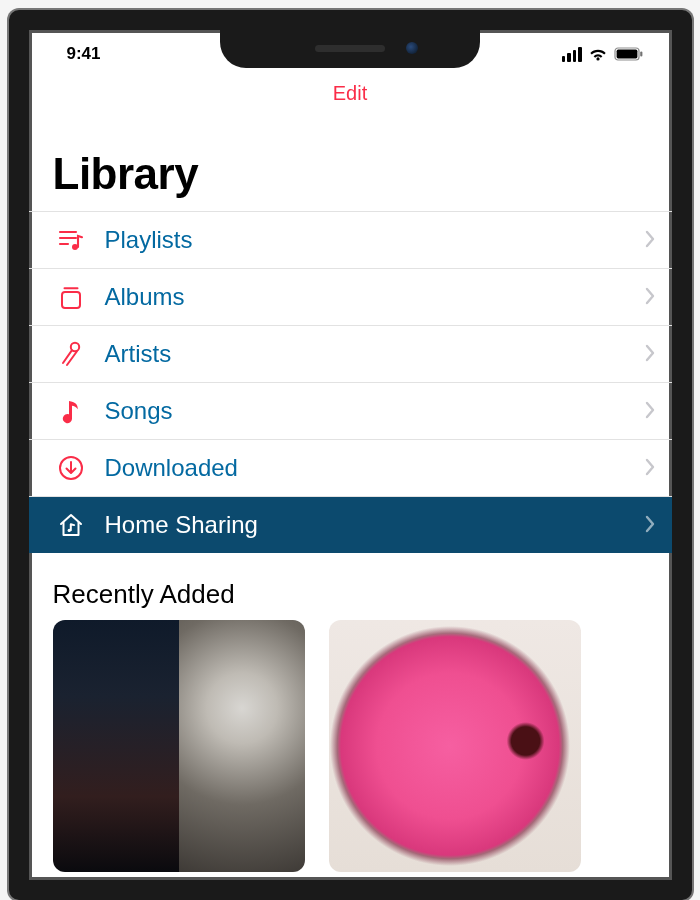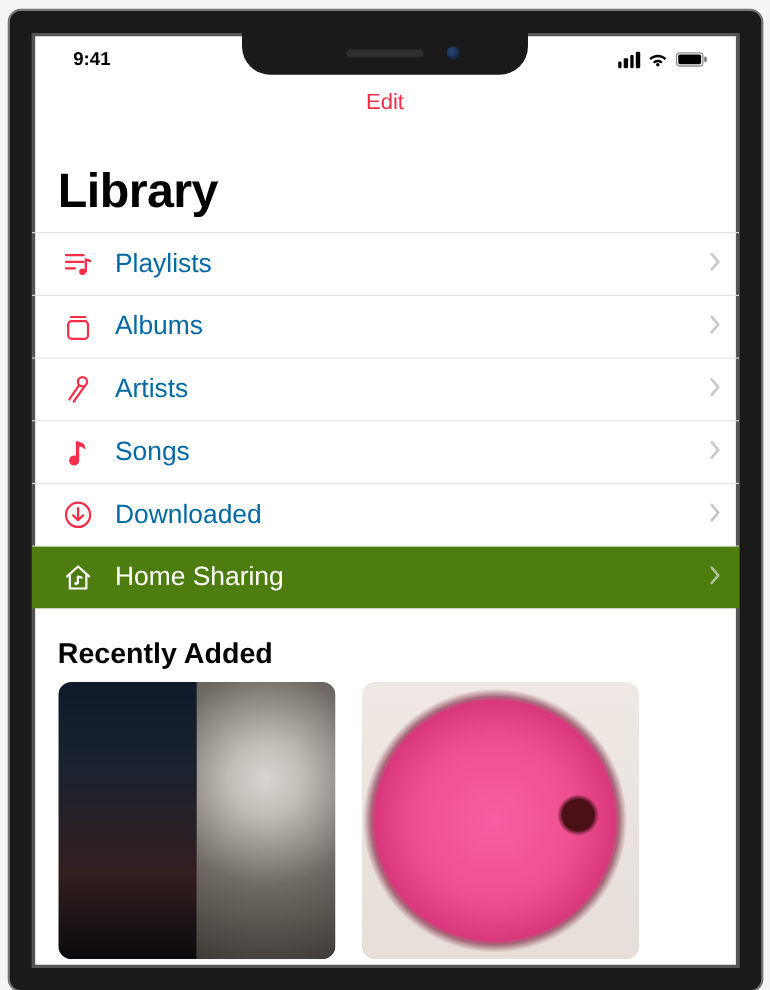--- a/index.html
+++ b/index.html
@@ -107,32 +107,32 @@
   .list-row:first-child { border-top: 1px solid #e2e2e2; margin-top:6px;}
   .list-row .row-icon {
     width: 36px;
     display:flex; justify-content:center; align-items:center;
     margin-right: 16px;
     color:#fa2d48;
   }
   .list-row .label { flex:1; color:#0369a1; }
   .chevron { color:#c7c7cc; }
   .list-row.selected {
-    background:#4d7c0f;
+    background:#0c4a6e;
     border-bottom:none;
   }
   .list-row.selected .row-icon,
   .list-row.selected .label,
   .list-row.selected .chevron { color:#fff; }
   .list-row.selected .chevron { opacity:0.55; }
 
   
   .section-header {
     font-size: 26px;
-    font-weight: 700;
+    font-weight: 400;
     padding: 26px 24px 10px 24px;
   }
 
   
   .albums {
     display:flex;
     gap: 24px;
     padding: 0 24px;
   }
   .album {

